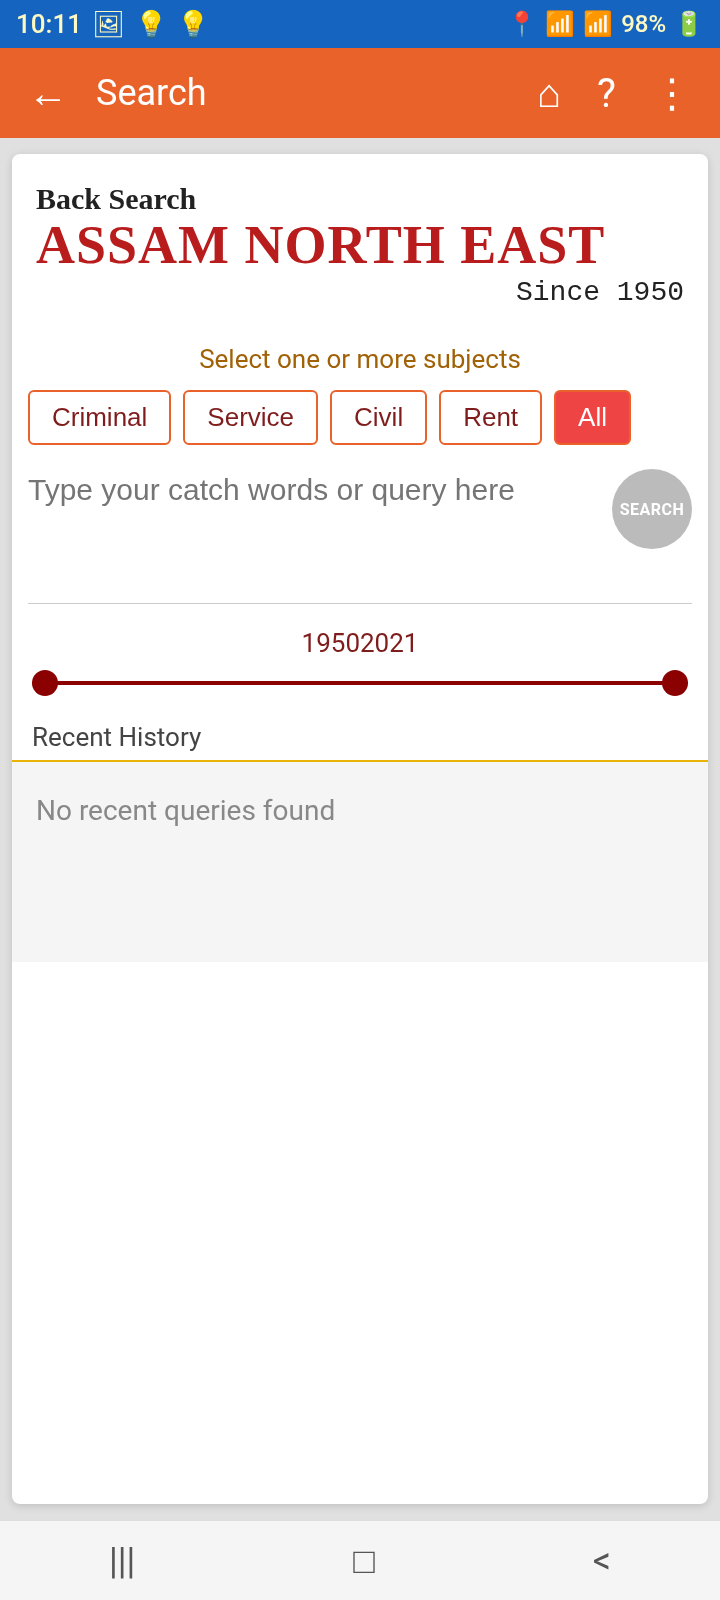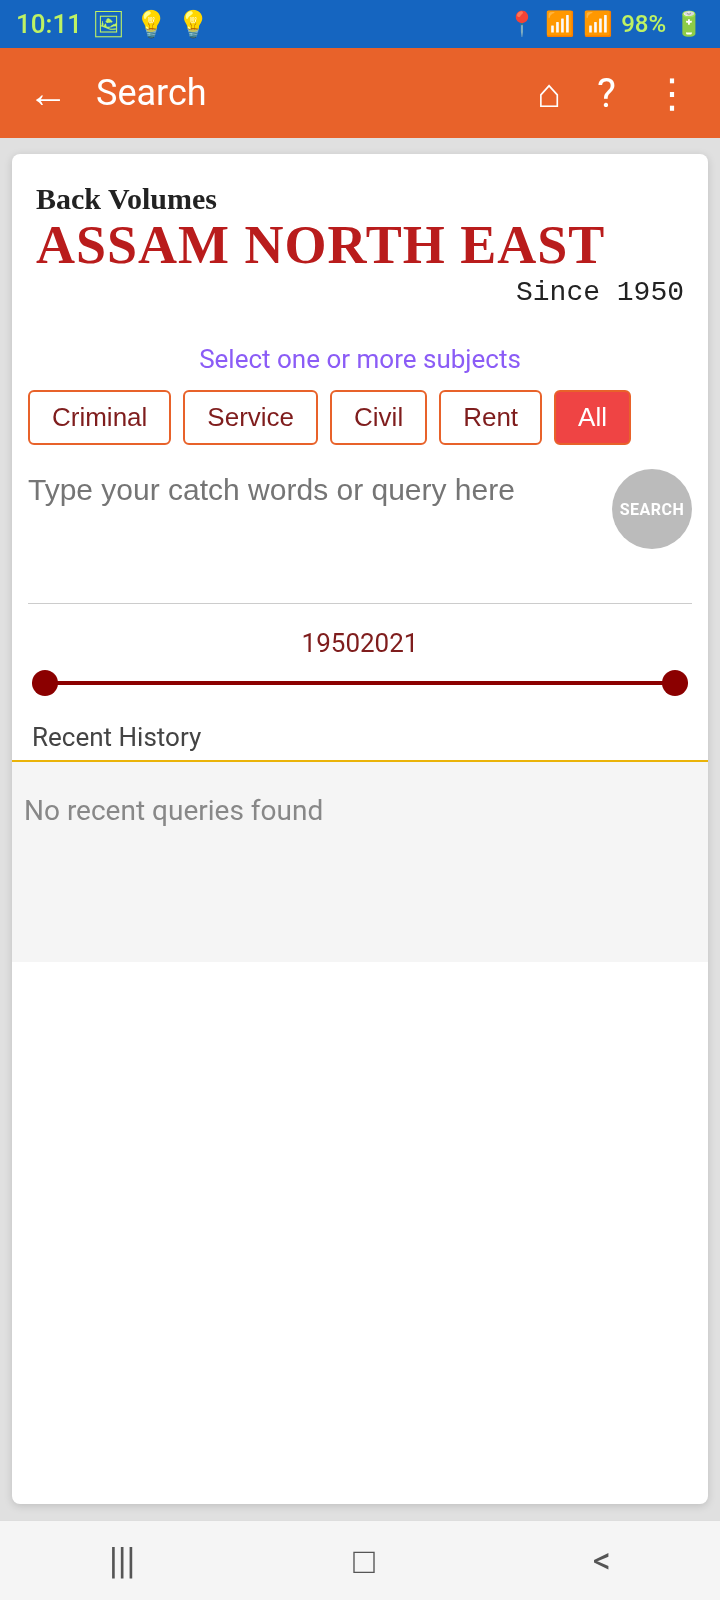--- a/index.html
+++ b/index.html
@@ -15,21 +15,21 @@
     }
 
     
     .status-bar {
       background: #1565C0;
       height: 48px;
       display: flex;
       align-items: center;
       justify-content: space-between;
       padding: 0 16px;
-      color: #bef264;
+      color: #fef9c3;
       font-size: 26px;
       font-weight: 500;
       flex-shrink: 0;
     }
 
     .status-bar-left {
       display: flex;
       align-items: center;
       gap: 10px;
     }
@@ -102,21 +102,21 @@
       text-align: right;
       font-size: 28px;
       font-family: Liberation Mono, monospace;
       color: #222;
       margin-top: 2px;
     }
 
     
     .select-prompt {
       text-align: center;
-      color: #8b5cf6;
+      color: #a16207;
       font-size: 26px;
       margin: 20px 0 16px;
       padding: 0 16px;
     }
 
     
     .subject-buttons {
       display: flex;
       flex-wrap: wrap;
       gap: 12px;
@@ -242,21 +242,21 @@
     .recent-history-header {
       padding: 8px 20px;
       font-size: 26px;
       color: #444;
       border-bottom: 2px solid #eab308;
       margin-bottom: 0;
     }
 
     .recent-history-content {
       background: #f5f5f5;
-      padding: 32px 12px;
+      padding: 32px 24px;
       min-height: 200px;
     }
 
     .no-recent-text {
       font-size: 28px;
       color: #888;
     }
 
     
     .bottom-nav {
@@ -300,21 +300,21 @@
   <span class="app-bar-icon">←</span>
   <span class="app-bar-title">Search</span>
   <span class="app-bar-icon">⌂</span>
   <span class="app-bar-icon">?</span>
   <span class="app-bar-icon">⋮</span>
 </div>
 
 <div class="main-card">
 
   <div class="header-section">
-    <div class="back-volumes-text">Back Volumes</div>
+    <div class="back-volumes-text">Back Search</div>
     <div class="assam-title">ASSAM NORTH EAST</div>
     <div class="since-text">Since 1950</div>
   </div>
 
   <div class="select-prompt">Select one or more subjects</div>
 
   <div class="subject-buttons">
     <button class="subject-btn">Criminal</button>
     <button class="subject-btn">Service</button>
     <button class="subject-btn">Civil</button>

